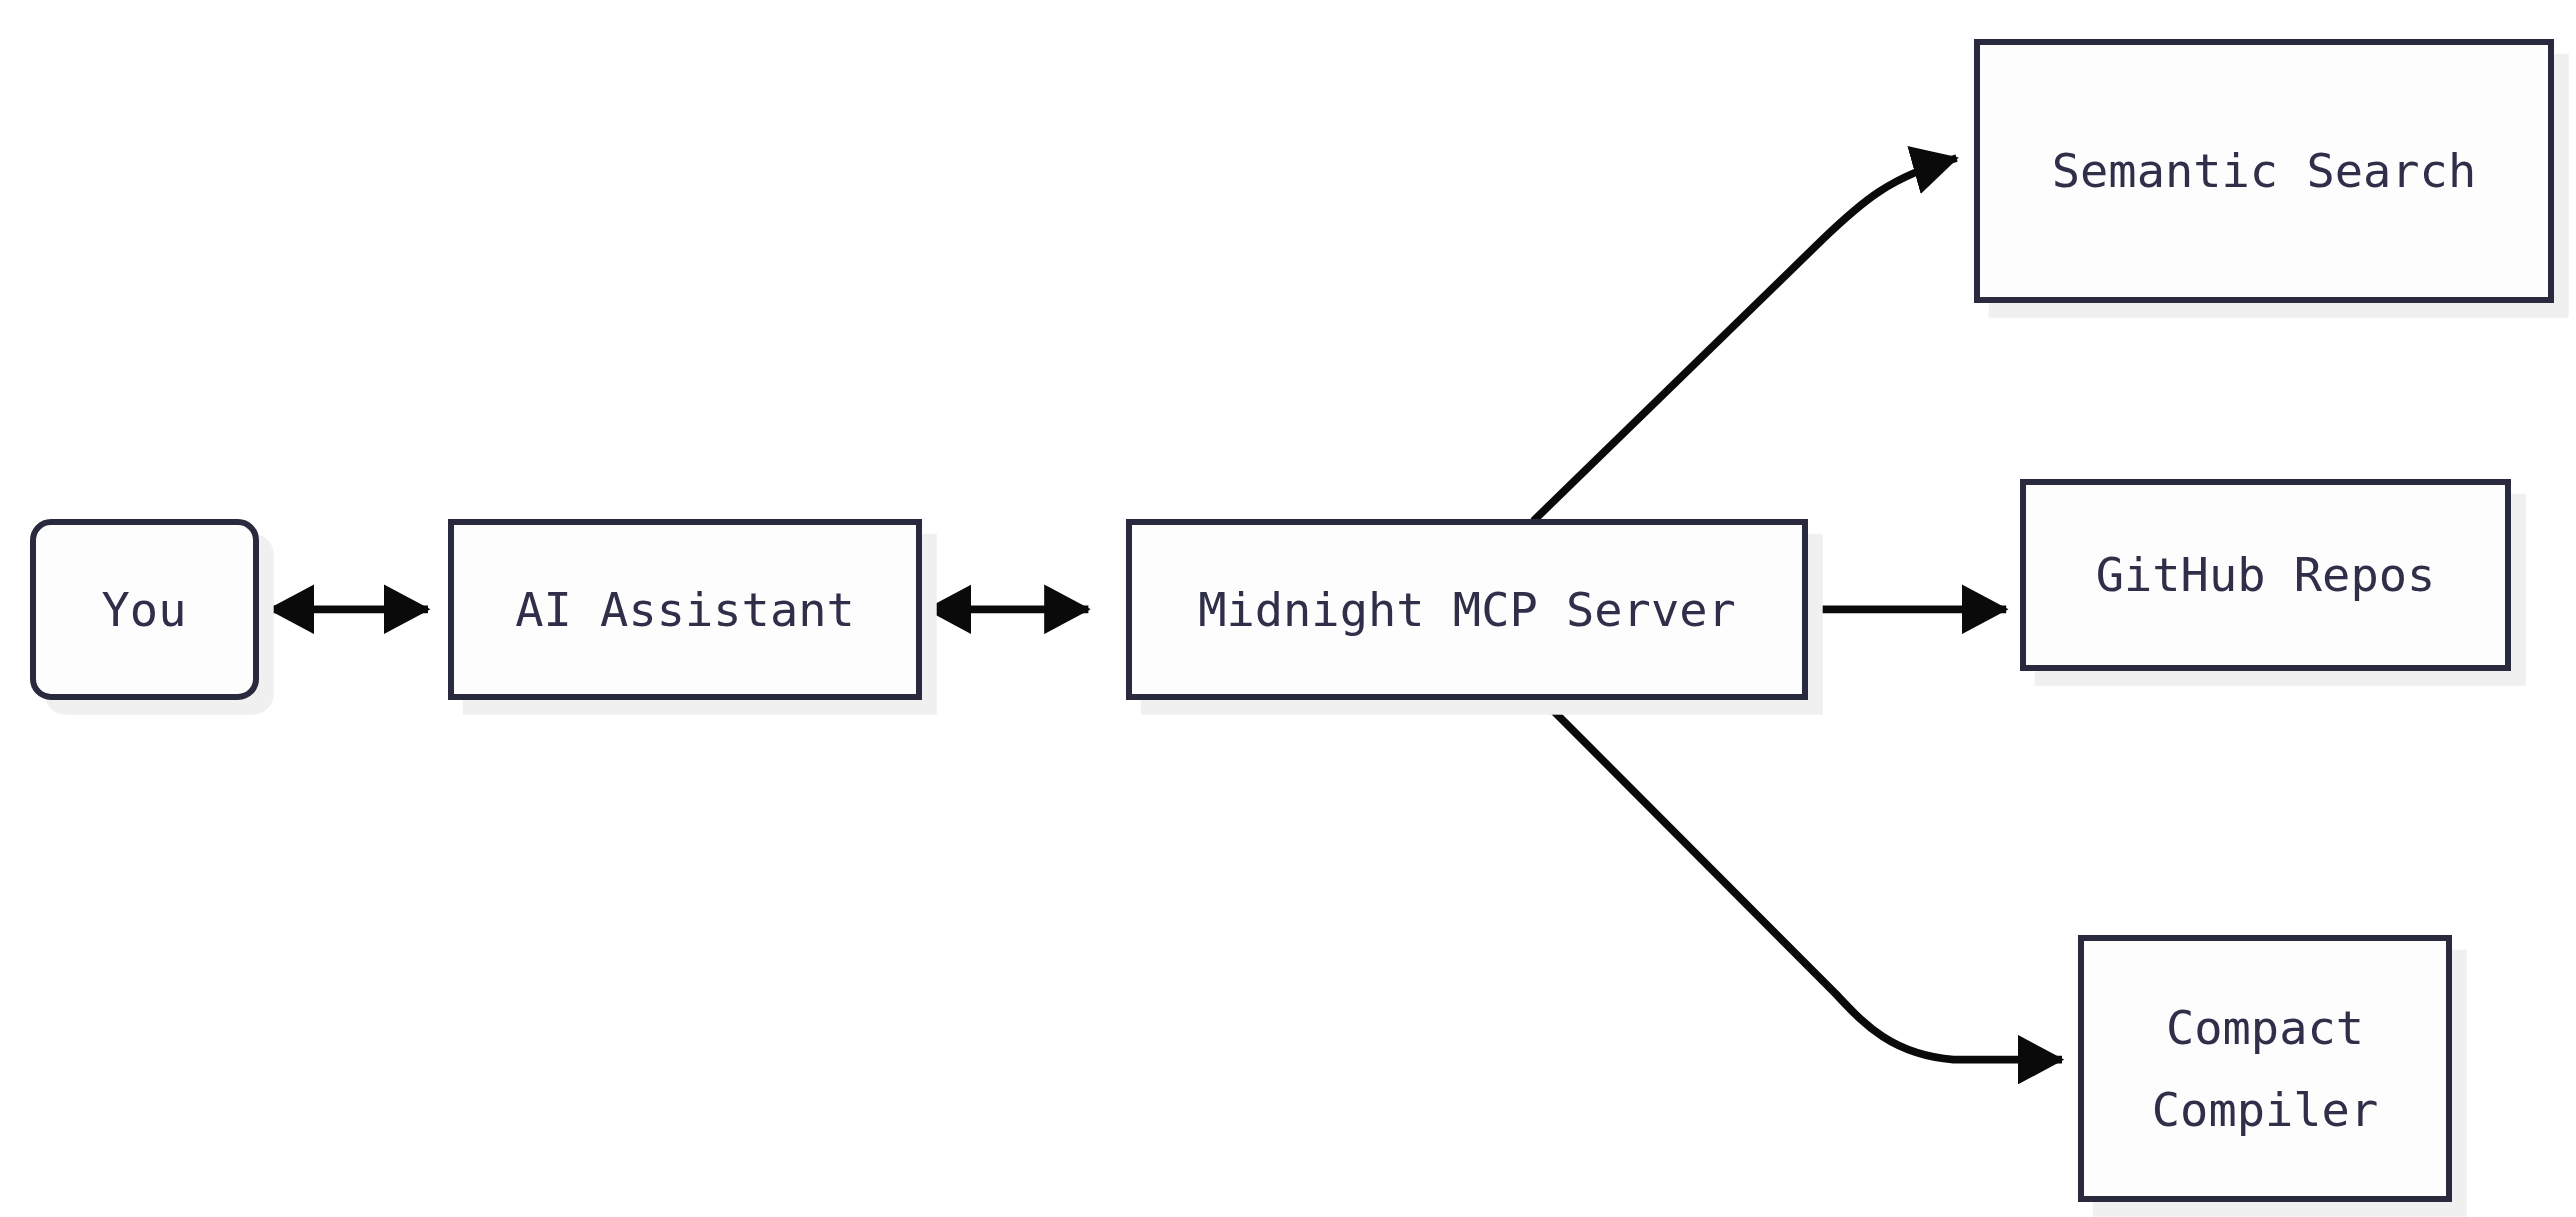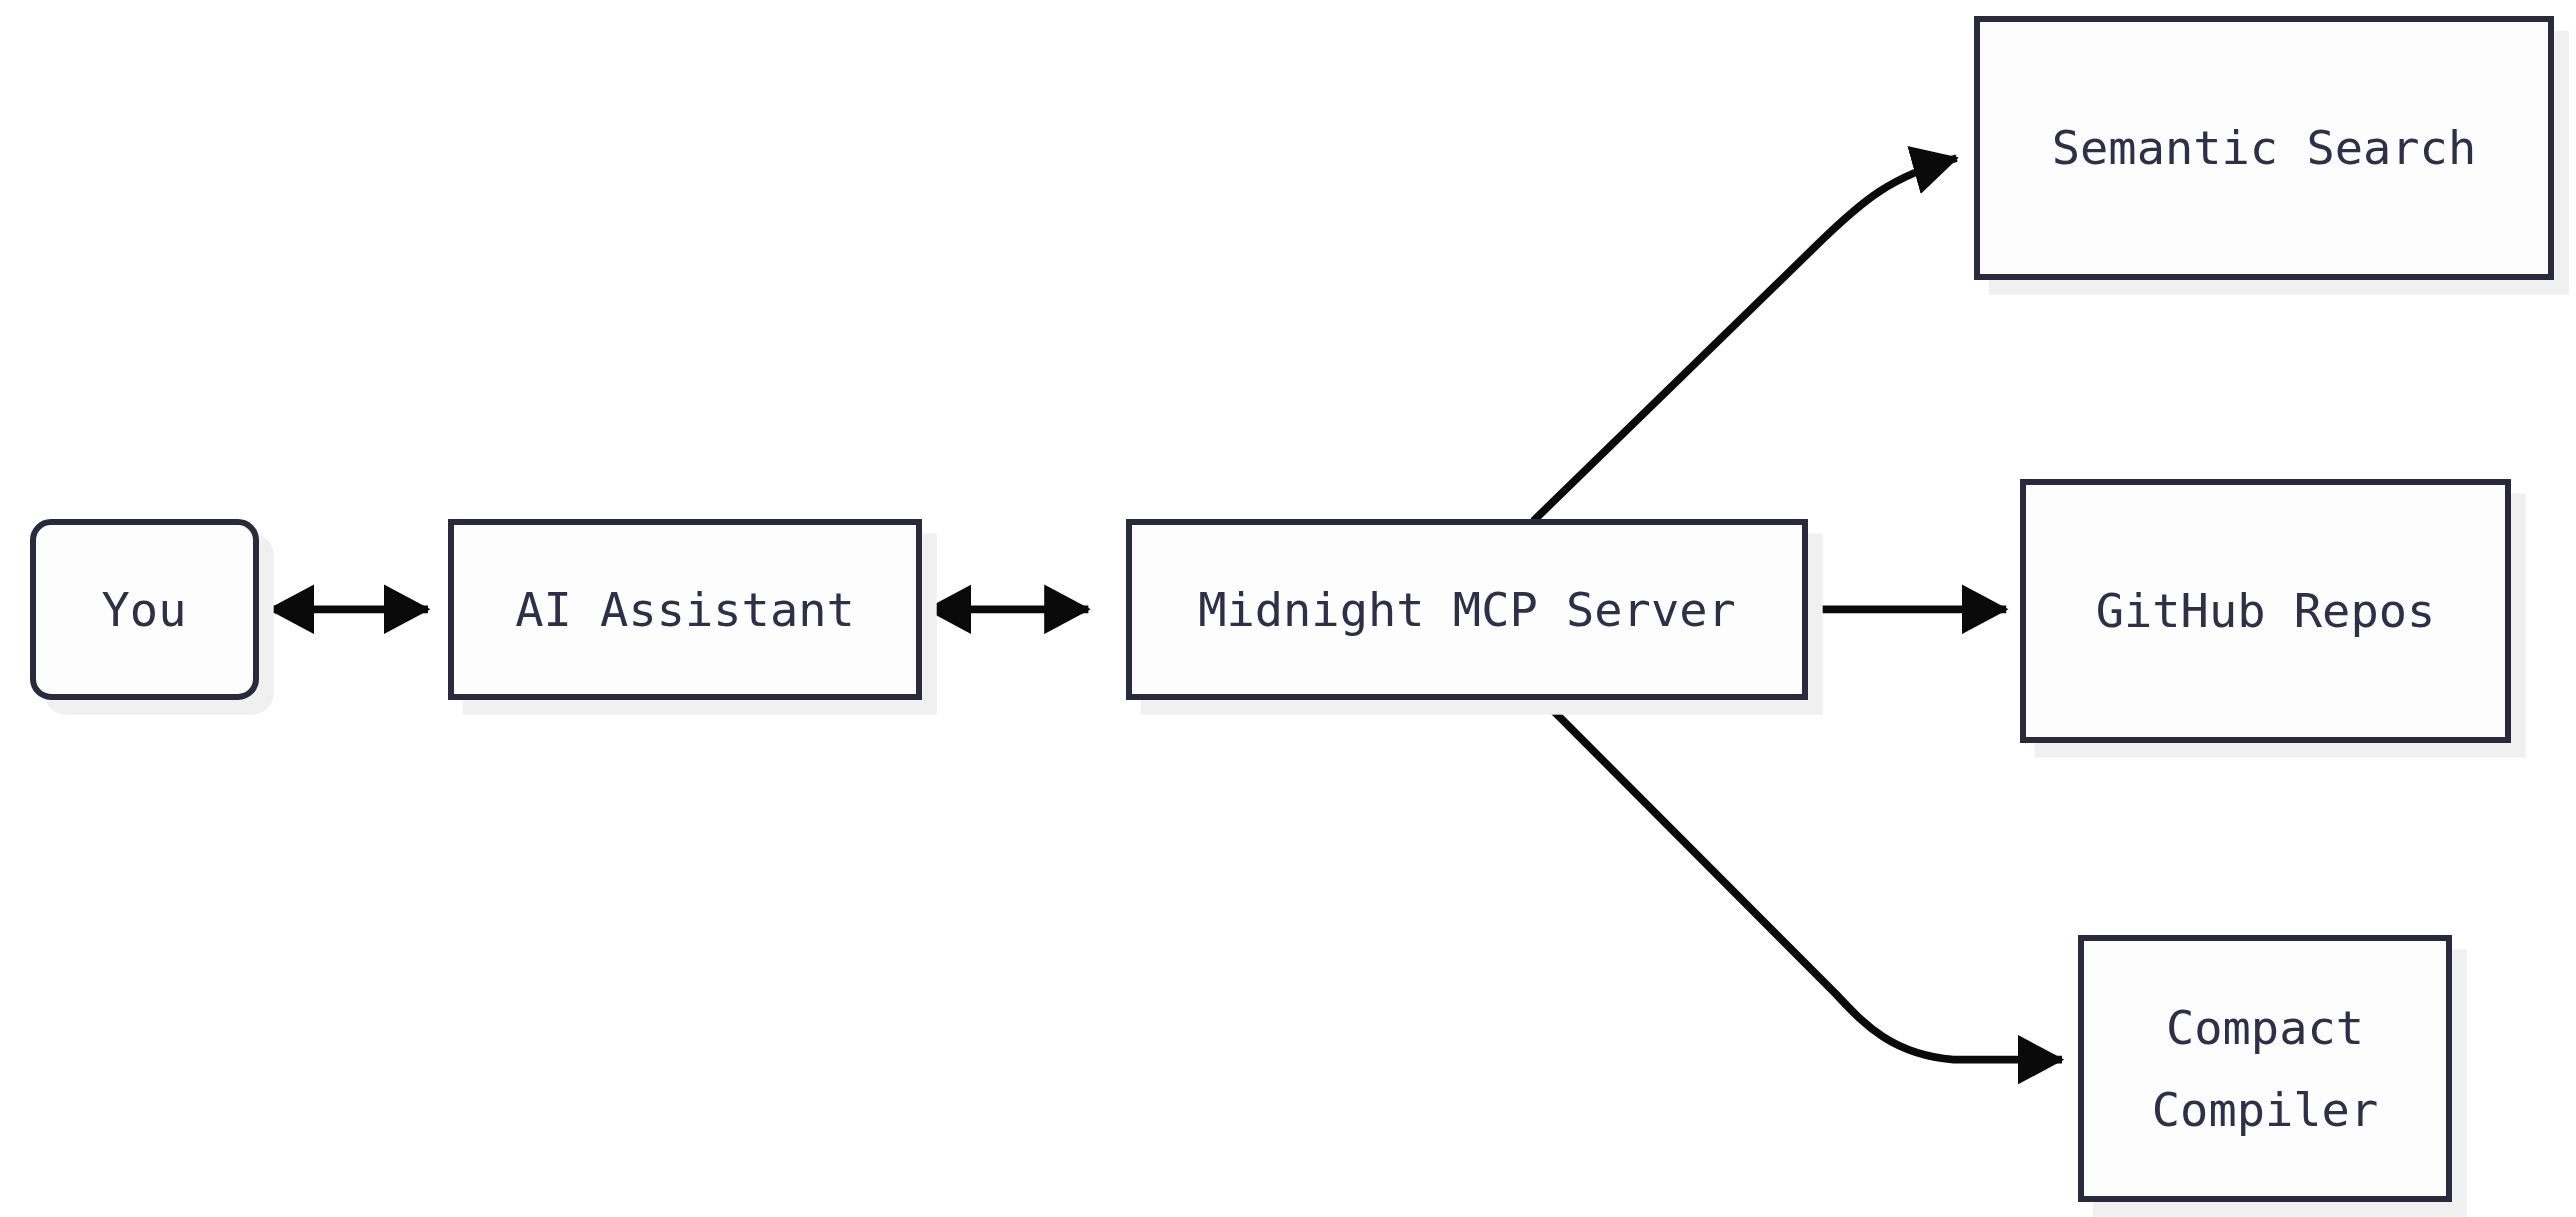--- a/index.html
+++ b/index.html
@@ -44,22 +44,22 @@
     font-size: 47px;
   }
   .node-label {
     display: block;
     line-height: 82px;
     white-space: nowrap;
   }
   .node-you      { left: 29.5px;   top: 519px;  width: 229px; height: 181px; border-radius: 21px; }
   .node-ai       { left: 448px;  top: 519px;  width: 474px; height: 181px; }
   .node-mcp      { left: 1126px; top: 519px;  width: 682px; height: 181px; }
-  .node-semantic { left: 1974px; top: 16px;   width: 580px; height: 264px; }
-  .node-github   { left: 2020px; top: 479px;  width: 491px; height: 264px; }
+  .node-semantic { left: 1974px; top: 39px;   width: 580px; height: 264px; }
+  .node-github   { left: 2020px; top: 479px;  width: 491px; height: 192px; }
   .node-compiler { left: 2078px; top: 929px; width: 374px; height: 267px; margin-top: 6px; }
 </style>
 </head>
 <body>
 
 <div class="canvas">
 
   <svg class="edges" viewBox="0 0 3323 1570" xmlns="http://www.w3.org/2000/svg">
     <defs>
       <marker id="ah" viewBox="0 0 60 64" markerWidth="60" markerHeight="64" markerUnits="userSpaceOnUse" refX="57" refY="32" orient="auto-start-reverse">

